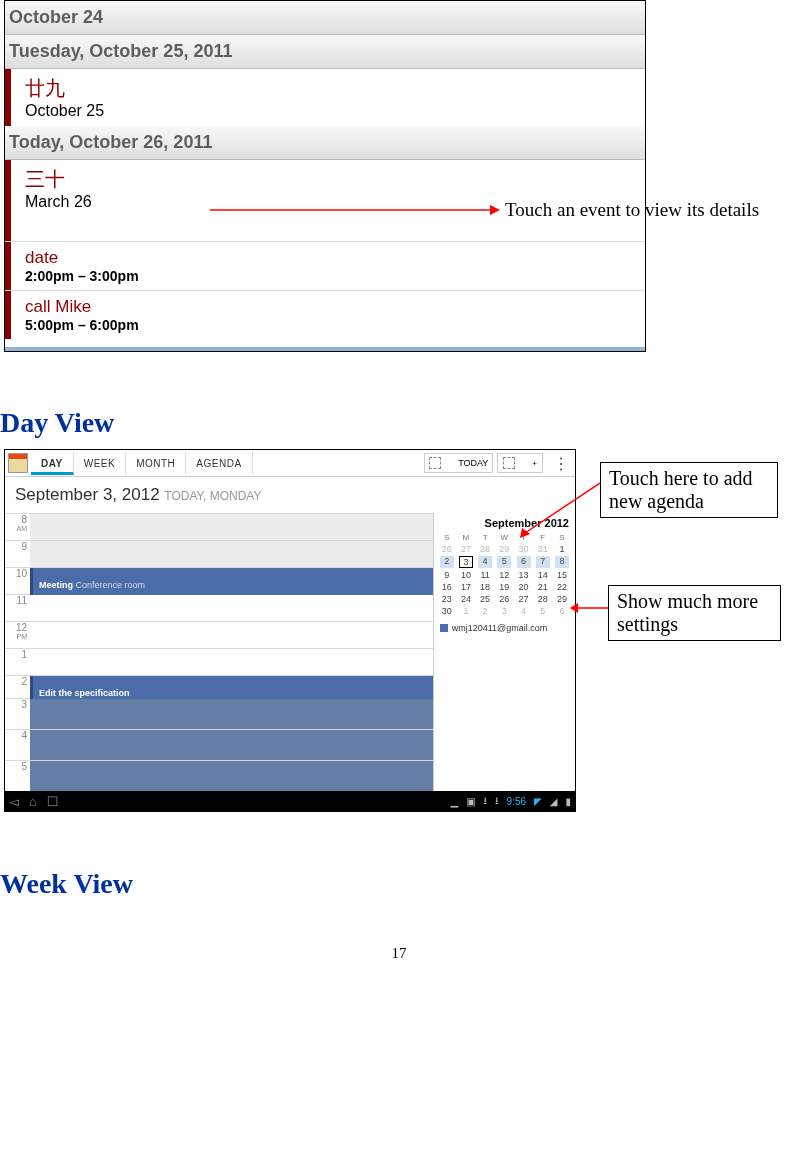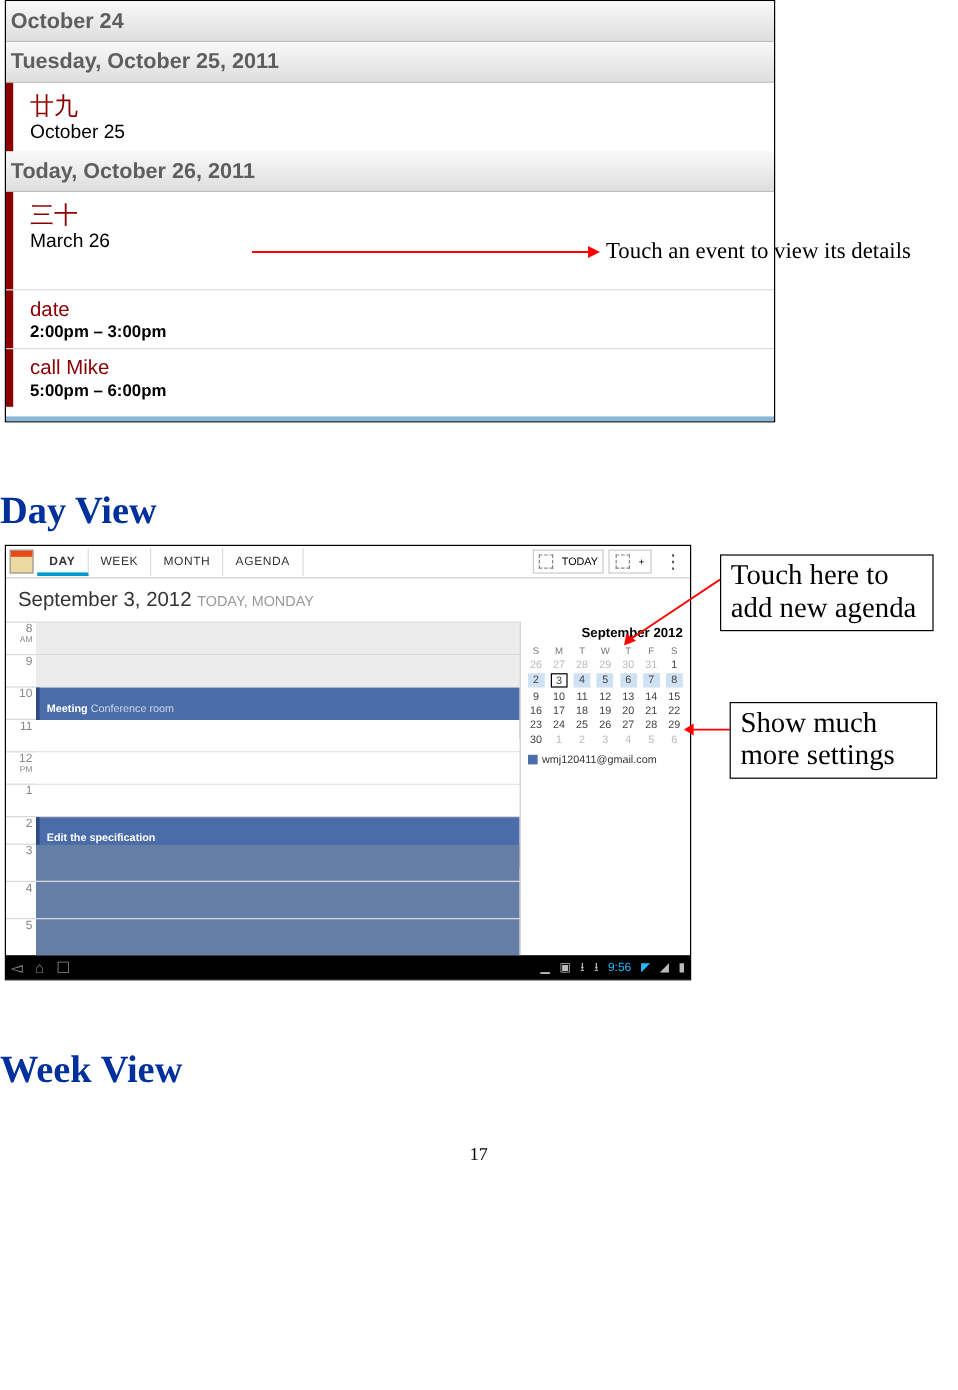--- a/index.html
+++ b/index.html
@@ -8,30 +8,30 @@
   .gradient-header{font-size:18px;font-weight:bold;color:#5e5e5e;padding:6px 4px;border-bottom:1px solid #bcbcbc;background:linear-gradient(#f9f9f9,#dedede)}
   .event-item{display:flex}
   .red-bar{width:6px;background:#8b0000}
   .event-text{padding:6px 14px}
   .red-title{color:#8b0000;font-size:20px}
   .subtitle{color:#000000;font-size:16px}
   .annot1{position:absolute;}
   .arrow-line{stroke:#ff0000;stroke-width:1.5;fill:none}
   .arrow-head{fill:#ff0000}
   .annot-text{font-family:'Times New Roman',serif;font-size:19px}
-  .callout{border:1px solid #000;padding:4px 8px;font-family:'Times New Roman',serif;font-size:24px;background:#fff;position:absolute}
-  .section-h{font-family:'Times New Roman',serif;color:#00309c;font-size:32px;font-weight:bold;margin:30px 0 10px 0}
+  .callout{border:1px solid #000;padding:4px 8px;font-family:'Times New Roman',serif;font-size:20px;background:#fff;position:absolute}
+  .section-h{font-family:'Times New Roman',serif;color:#00309c;font-size:28px;font-weight:bold;margin:30px 0 10px 0}
   .day-shot{border:1px solid #000;margin-left:4px;width:570px;background:#fff}
   .tabs-row{display:flex;align-items:center;background:#fff;border-bottom:1px solid #ccc;font-size:10px}
   .cal-ico{width:18px;height:18px;background:#ecd9a0;border:1px solid #999;display:flex;flex-direction:column;margin:3px}
   .cal-ico .top{height:5px;background:#e64a19}
   .tab{padding:6px 10px;border-right:1px solid #ddd;color:#333;letter-spacing:.5px}
   .tab.sel{border-bottom:3px solid #0099cc;font-weight:bold;padding-bottom:3px}
   .tabs-spacer{flex:1}
-  .today-chip{border:1px solid #ccc;padding:3px 4px;margin-right:4px;font-size:9px;display:flex;align-items:center;gap:7px}
+  .today-chip{border:1px solid #ccc;padding:3px 4px;margin-right:4px;font-size:9px;display:flex;align-items:center;gap:17px}
   .ico-box{width:10px;height:10px;border:1px dashed #888;display:inline-block}
   .menu-ico{font-size:16px;color:#555;padding:0 6px}
   .date-row{padding:8px 10px;font-size:17px;color:#333}
   .date-row .sub{font-size:12px;color:#999}
   .day-body{display:flex}
   .hours-col{width:430px}
   .hour-row{display:flex;height:26px;border-top:1px solid #d8d8d8}
   .hour-label{width:22px;font-size:10px;color:#888;text-align:right;padding-right:3px}
   .hour-label .ap{font-size:7px}
   .hour-cell{flex:1;background:#ececec}

